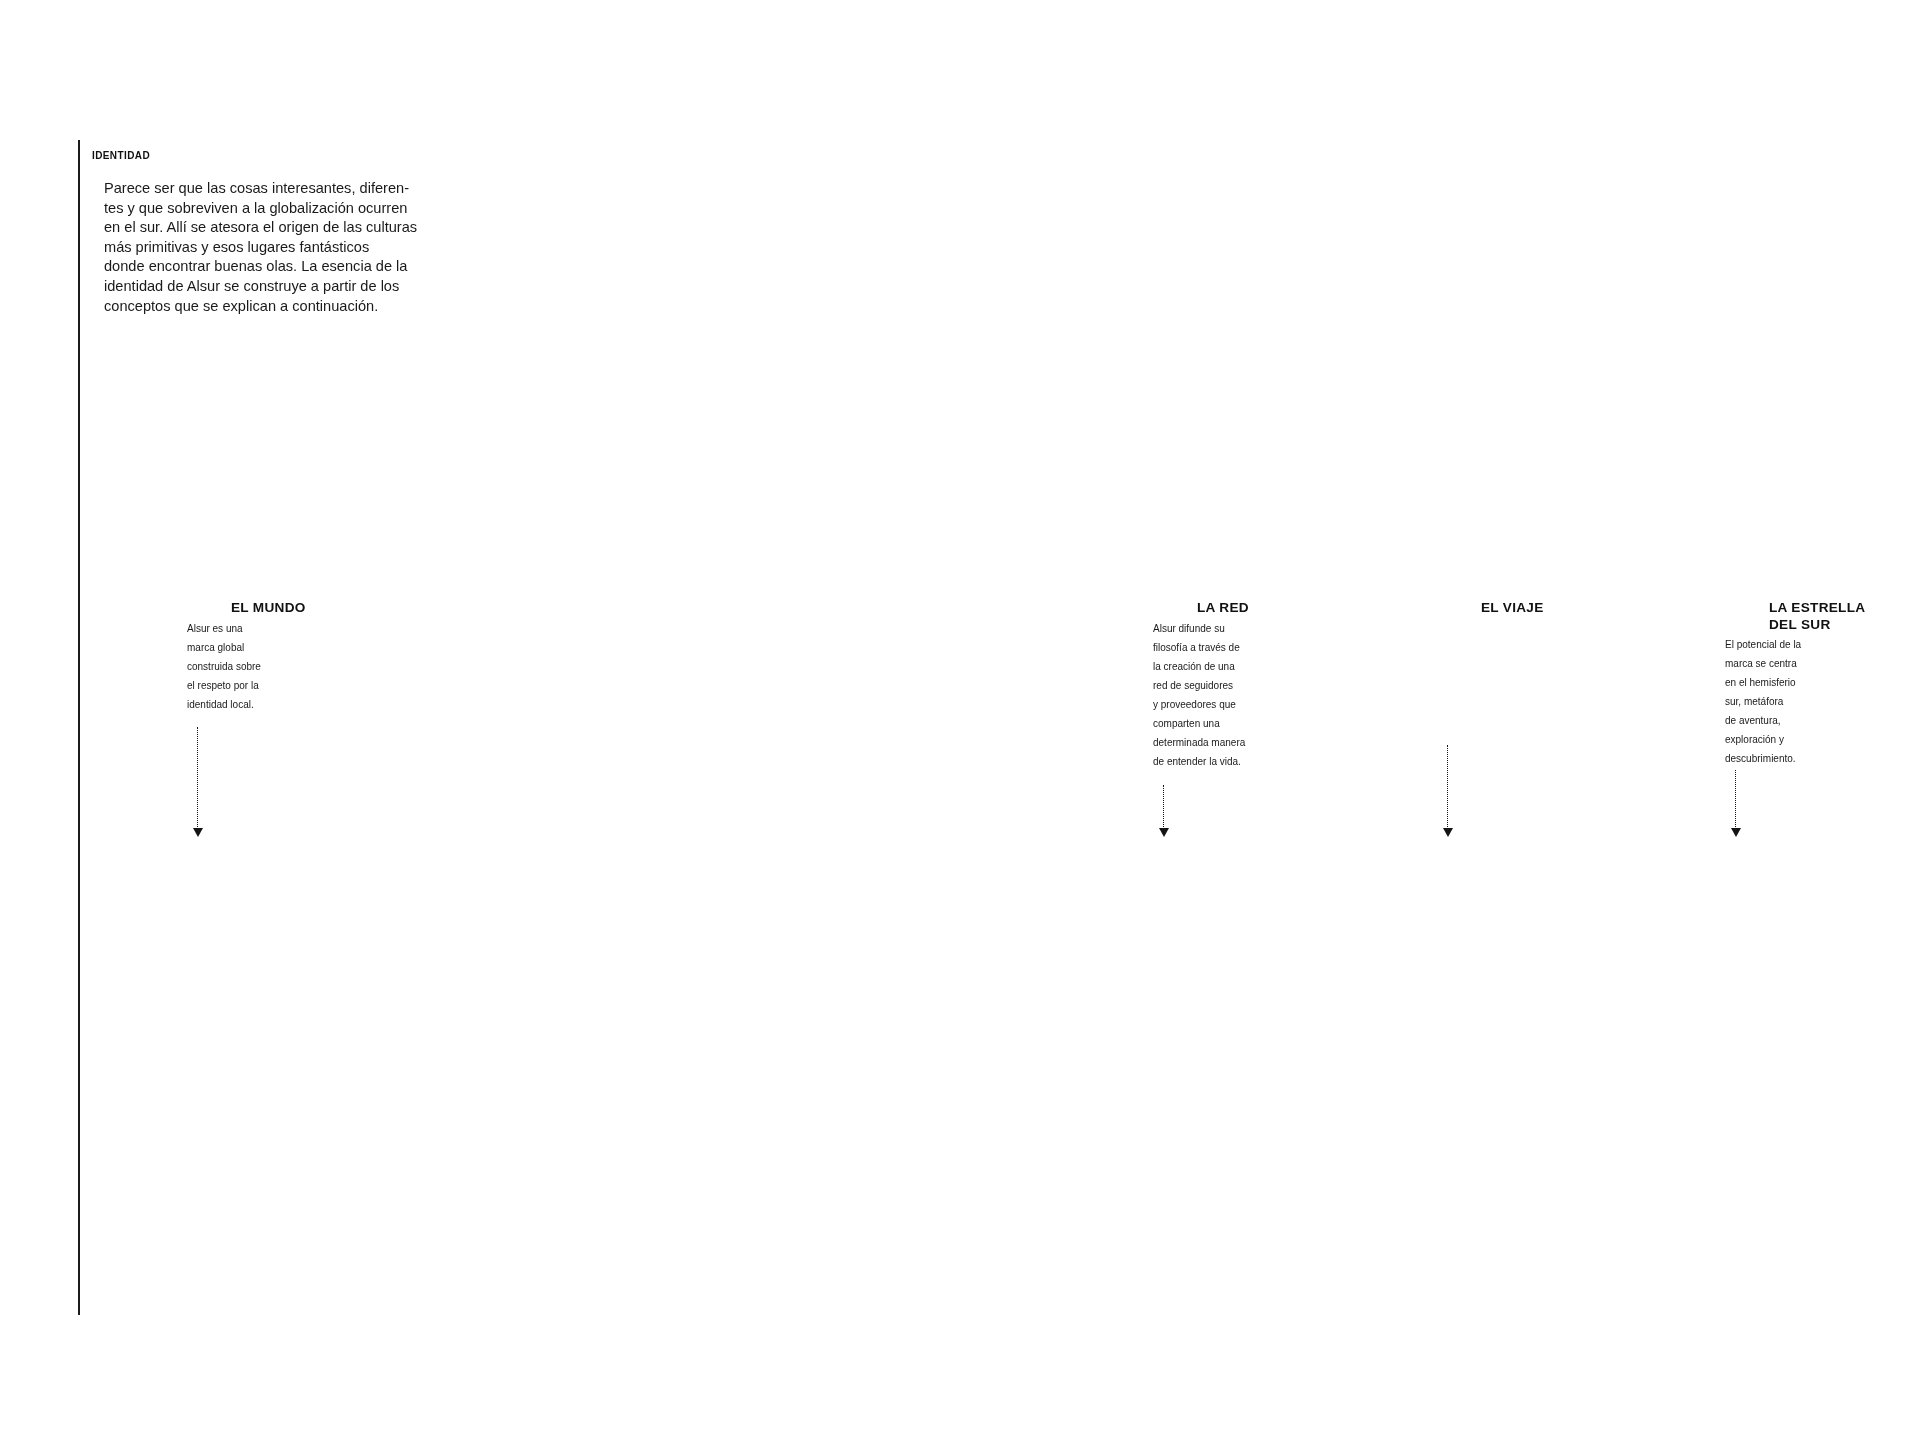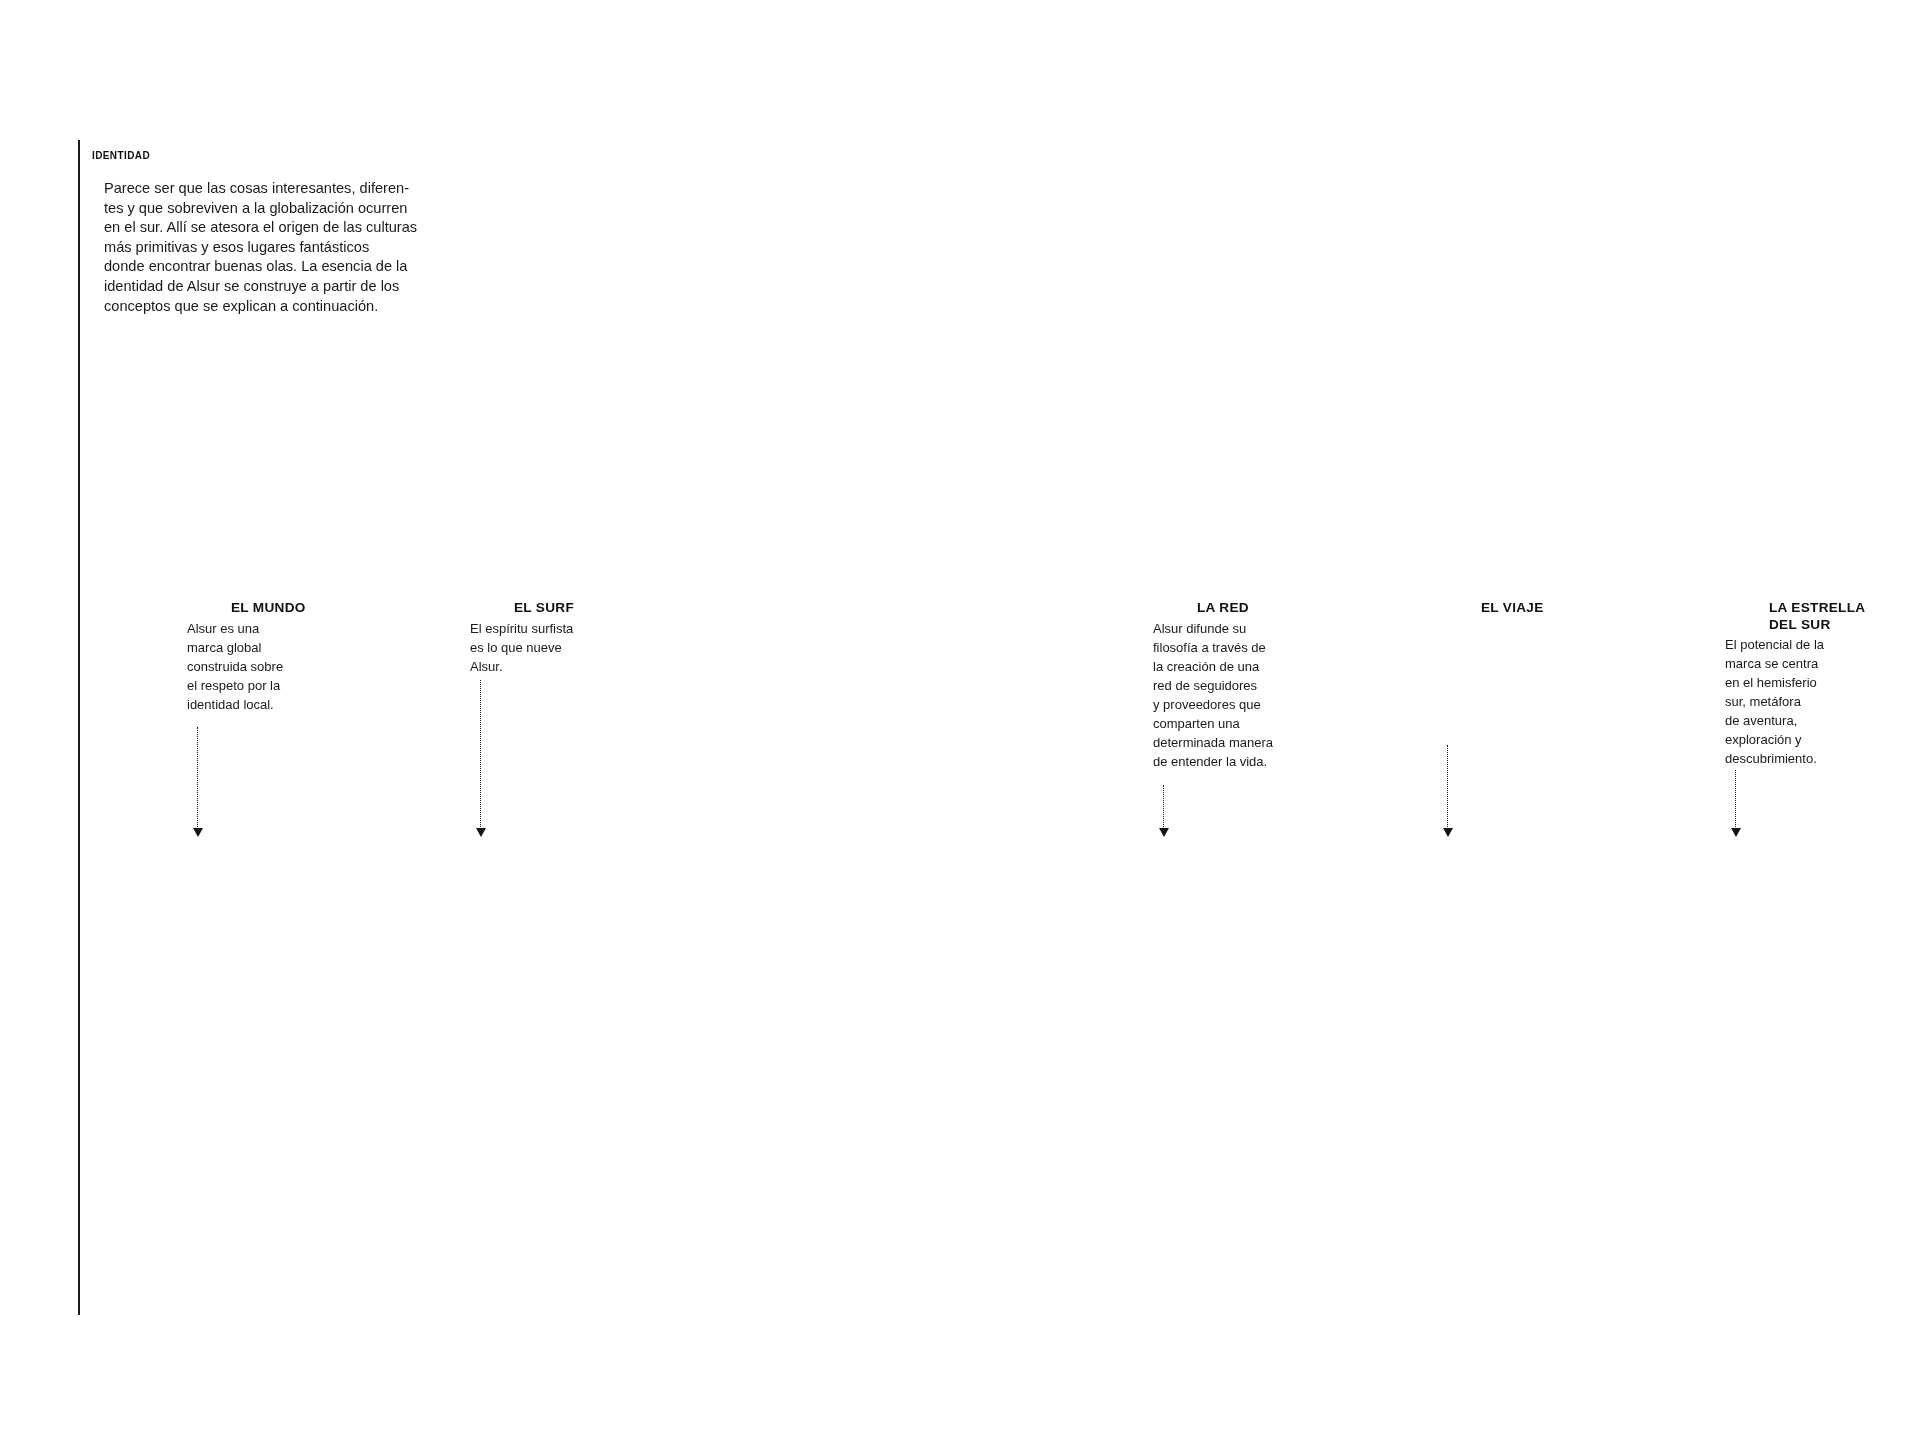--- a/index.html
+++ b/index.html
@@ -71,21 +71,21 @@
   .concept .title {
     font-size: 13.6px;
     font-weight: bold;
     letter-spacing: 0.3px;
     line-height: 16.5px;
     margin: 0 0 2px 0;
     color: #111;
     padding-left: 44px;
   }
   .concept .desc {
-    font-size: 13px;
+    font-size: 10px;
     line-height: 19px;
     color: #1a1a1a;
     margin: 0;
     white-space: pre-line;
   }
 
   
   .connector {
     position: absolute;
     left: 6px;
@@ -136,30 +136,20 @@
 marca global
 construida sobre
 el respeto por la
 identidad local.</div>
       <div class="connector">
         <div class="dotted" style="top:127px;height:100px;"></div>
         <div class="arrow" style="top:228px;"></div>
       </div>
     </div>
 
-    <div class="concept" style="left:470px;">
-      <div class="title">EL SURF</div>
-      <div class="desc">El espíritu surfista
-es lo que nueve
-Alsur.</div>
-      <div class="connector">
-        <div class="dotted" style="top:80px;height:147px;"></div>
-        <div class="arrow" style="top:228px;"></div>
-      </div>
-    </div>
 
 
     <div class="concept" style="left:1153px; width:160px;">
       <div class="title">LA RED</div>
       <div class="desc">Alsur difunde su
 filosofía a través de
 la creación de una
 red de seguidores
 y proveedores que
 comparten una

